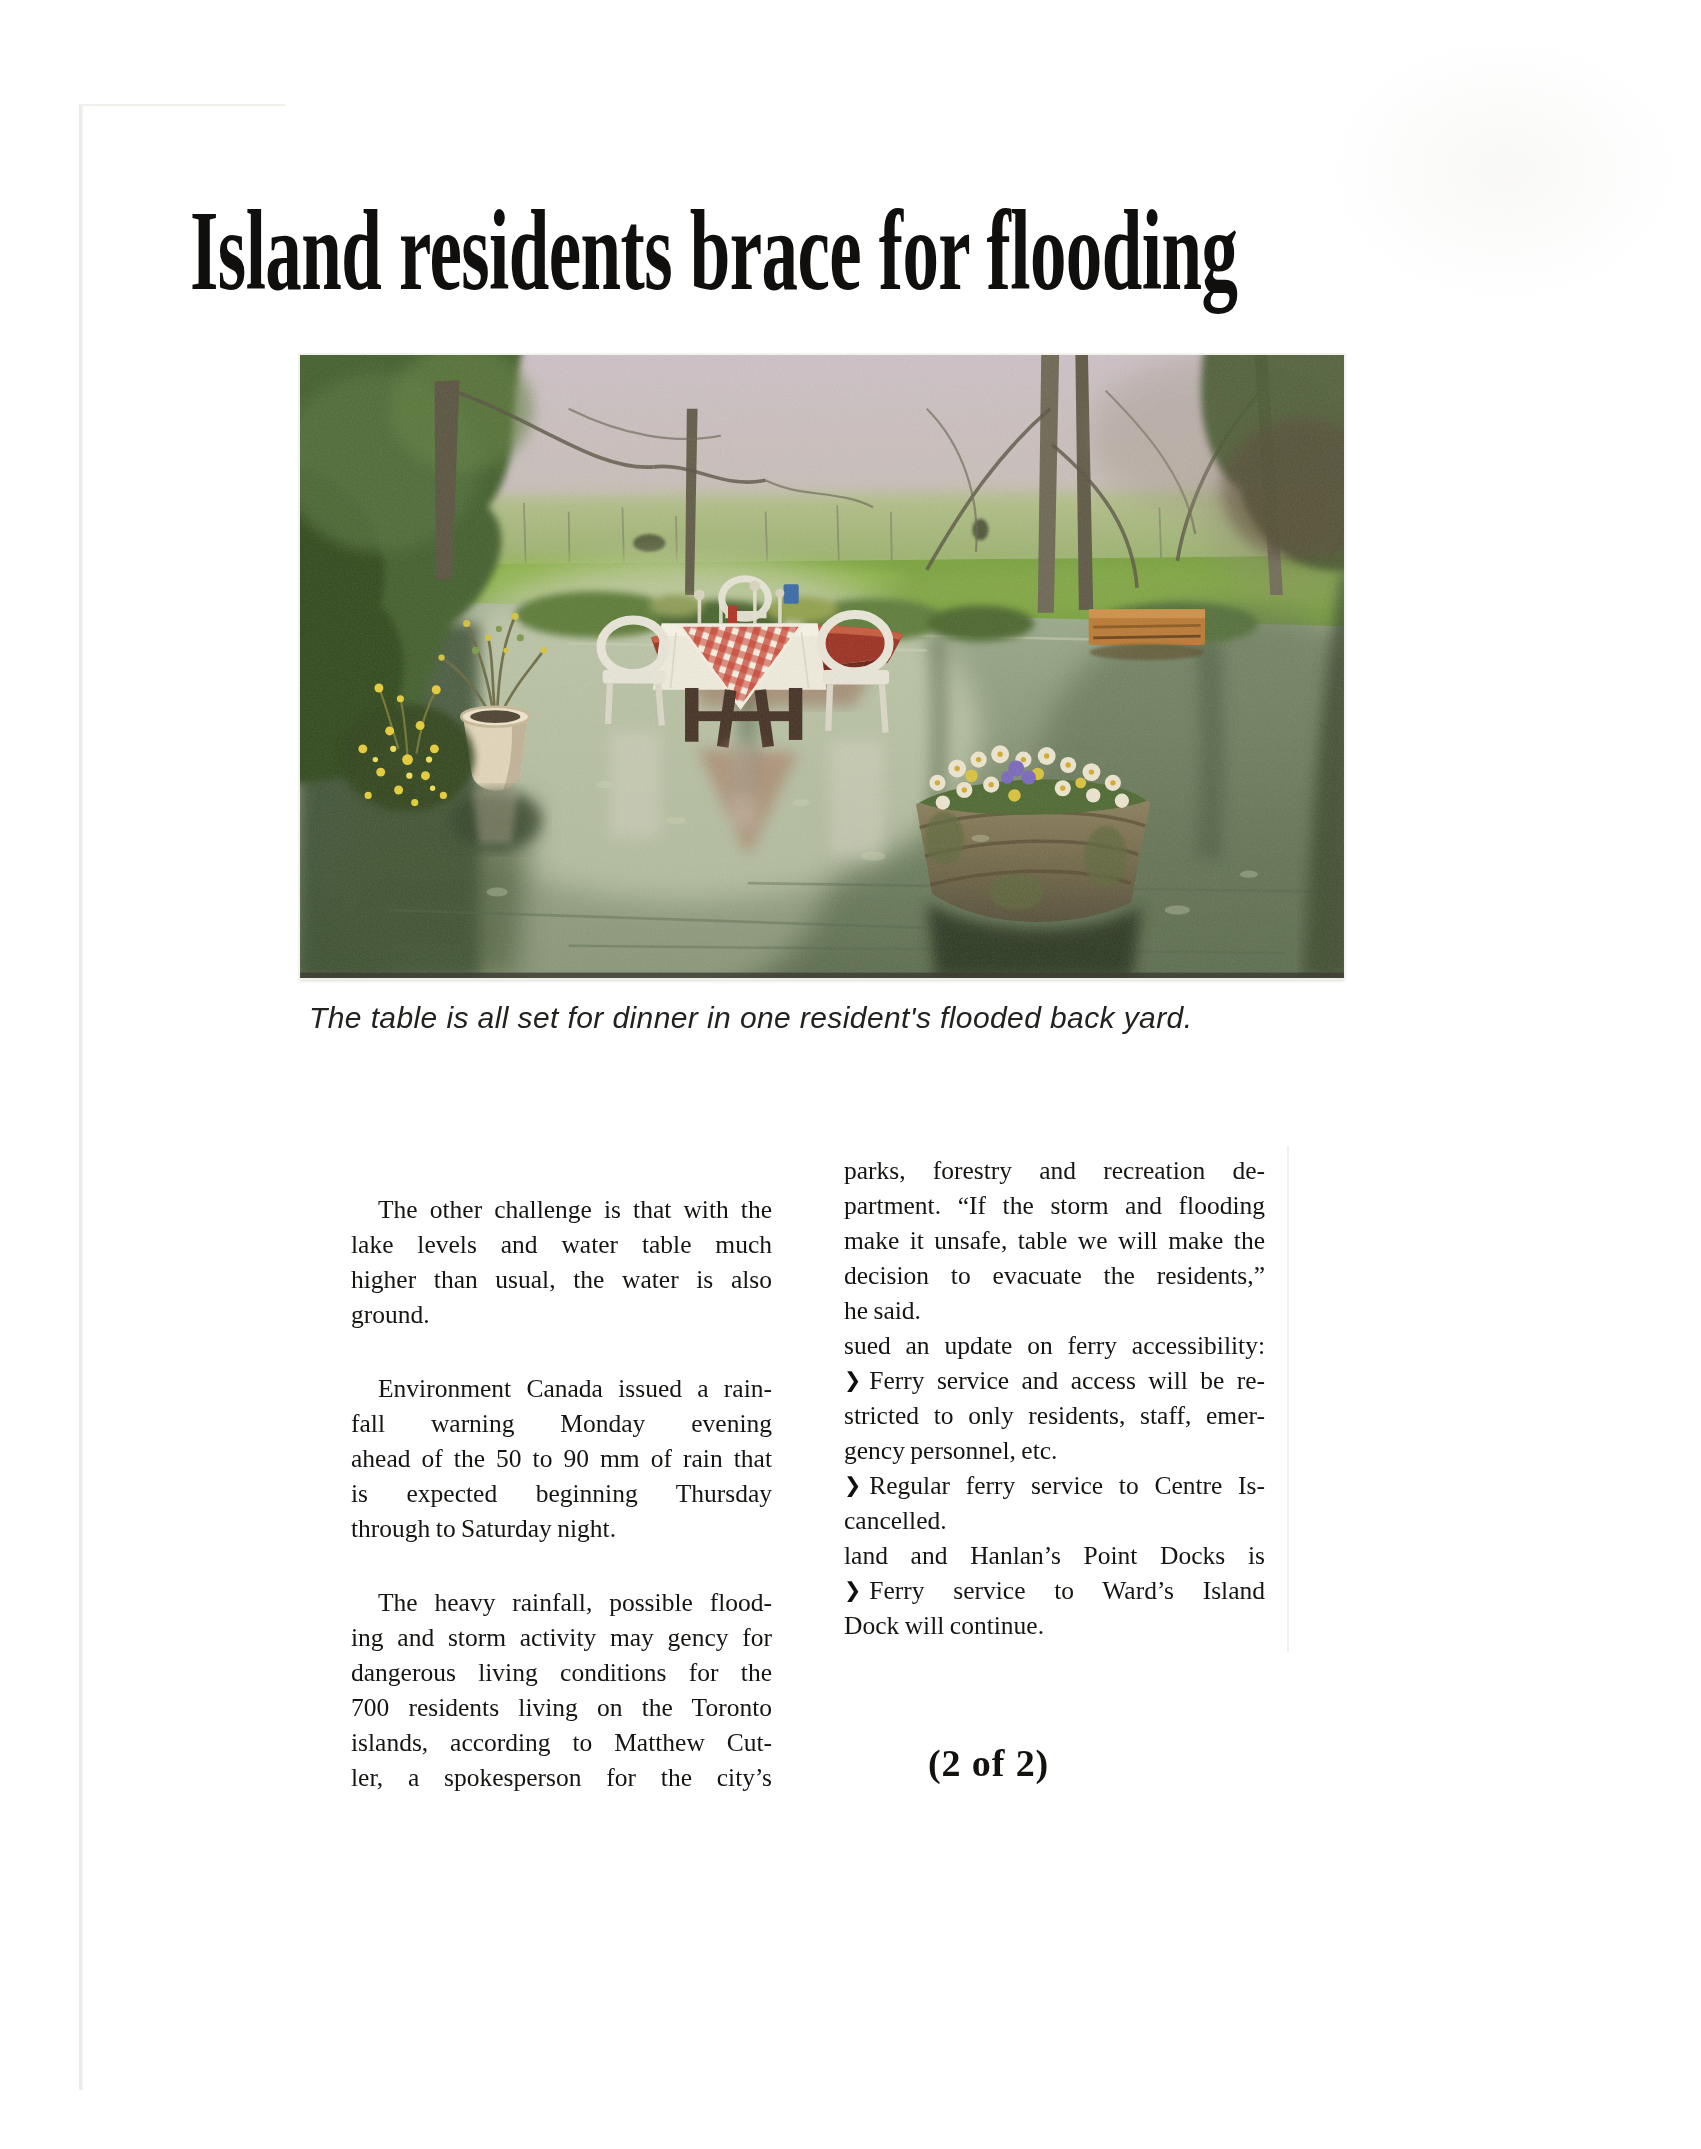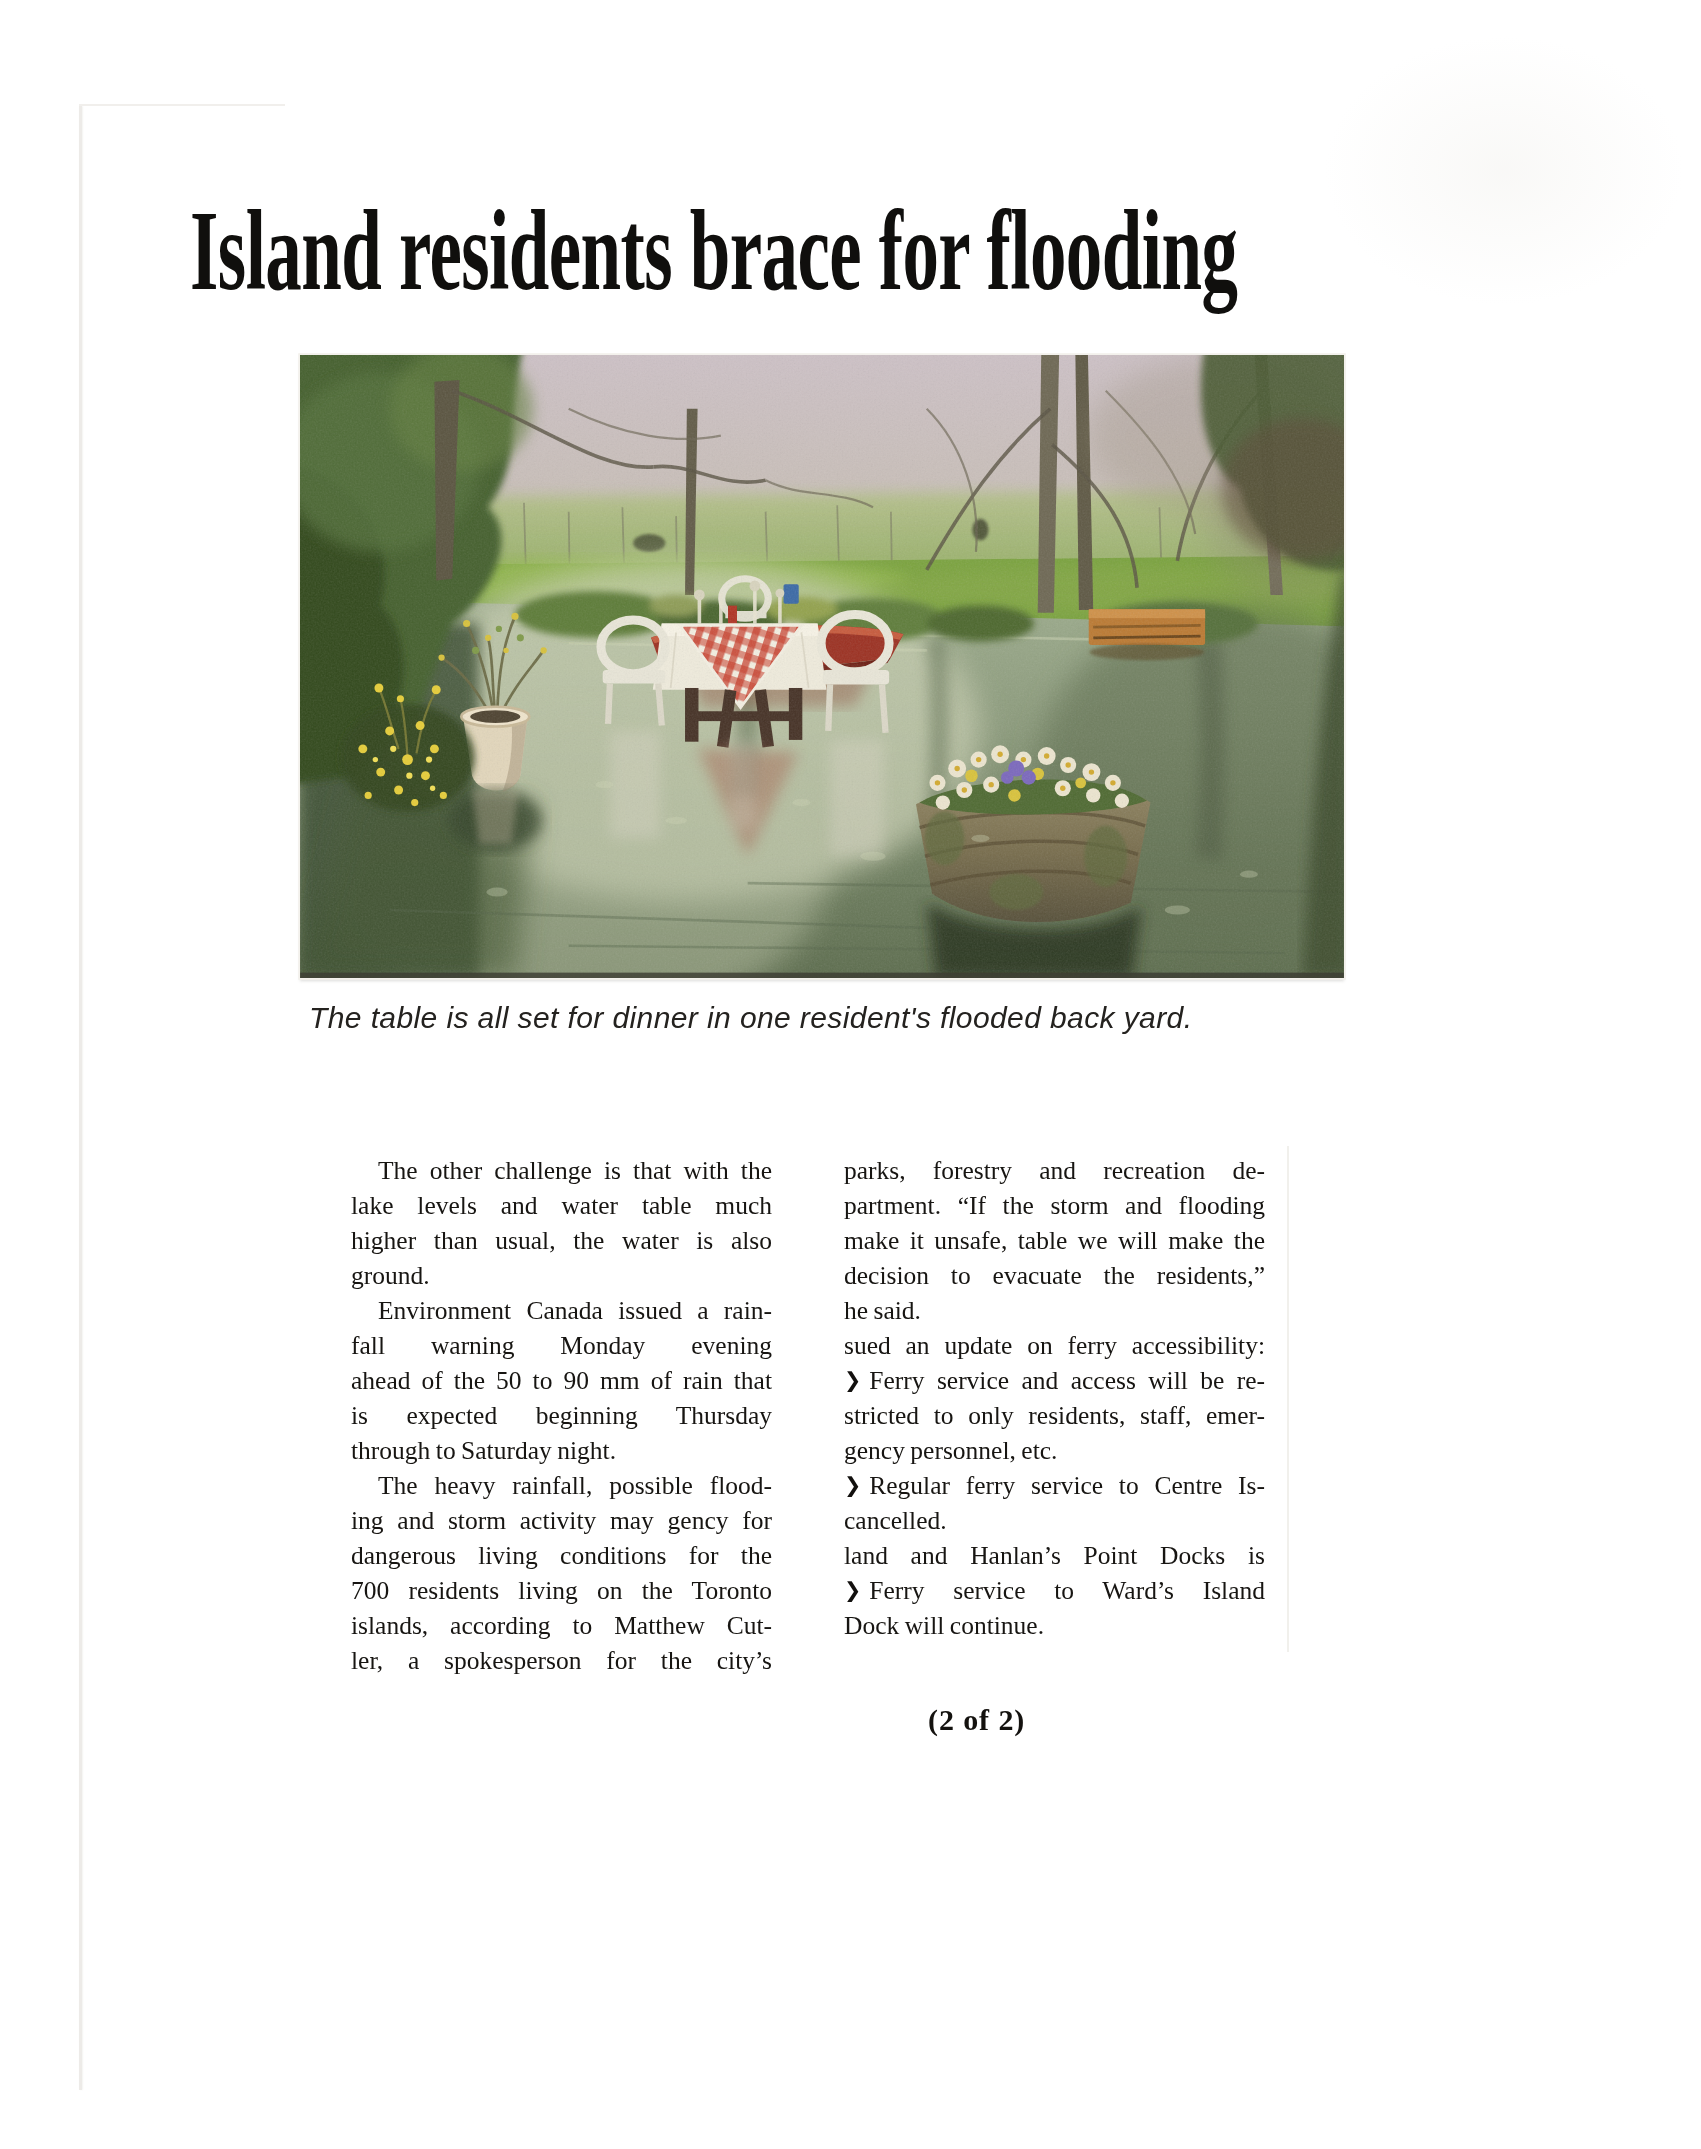--- a/index.html
+++ b/index.html
@@ -46,30 +46,30 @@
   
   .col{
     position:absolute;top:1153px;width:421px;
     font-family:"Liberation Serif",serif;font-size:25.5px;color:#171512;
     word-spacing:-0.9px;
   }
   .col-0{left:351px;}
   .col-1{left:844px;}
   .tline{height:35px;line-height:35px;text-align:justify;text-align-last:justify;overflow:visible;}
   .tline.tlast{text-align-last:left;}
-  .tline.tindent{text-indent:27px;}
+  .tline.tindent{text-indent:27px;margin-top:39px;}
   .bullet{
     font-family:"DejaVu Sans",sans-serif;font-weight:bold;font-size:20.6px;
     margin-right:8px;position:relative;top:-1.8px;color:#12100e;
   }
 
   
   .page-indicator{
-    position:absolute;left:928px;top:1703px;
-    font-family:"Liberation Serif",serif;font-weight:700;font-size:30px;color:#14120f;
+    position:absolute;left:928px;top:1741px;
+    font-family:"Liberation Serif",serif;font-weight:700;font-size:38px;color:#14120f;
     letter-spacing:0.9px;
   }
 </style>
 </head>
 <body>
 
 <div class="page">
 
   <div class="scan-edge-left"></div>
   <div class="scan-edge-top"></div>

